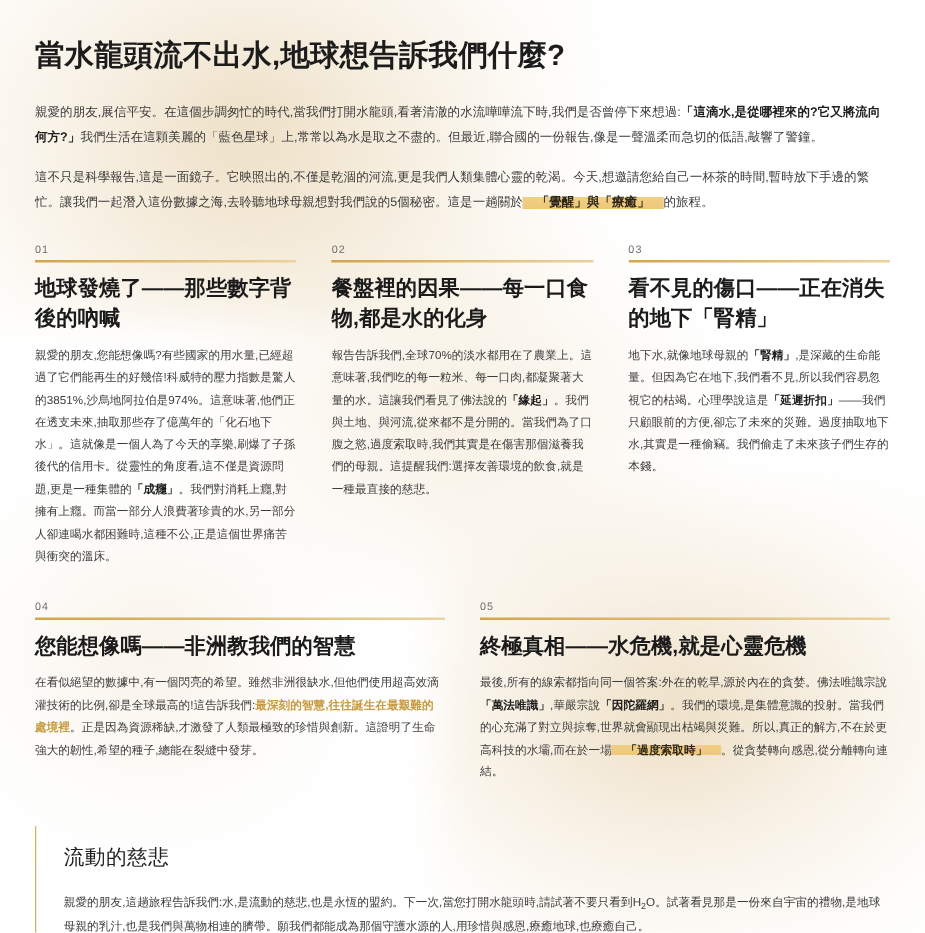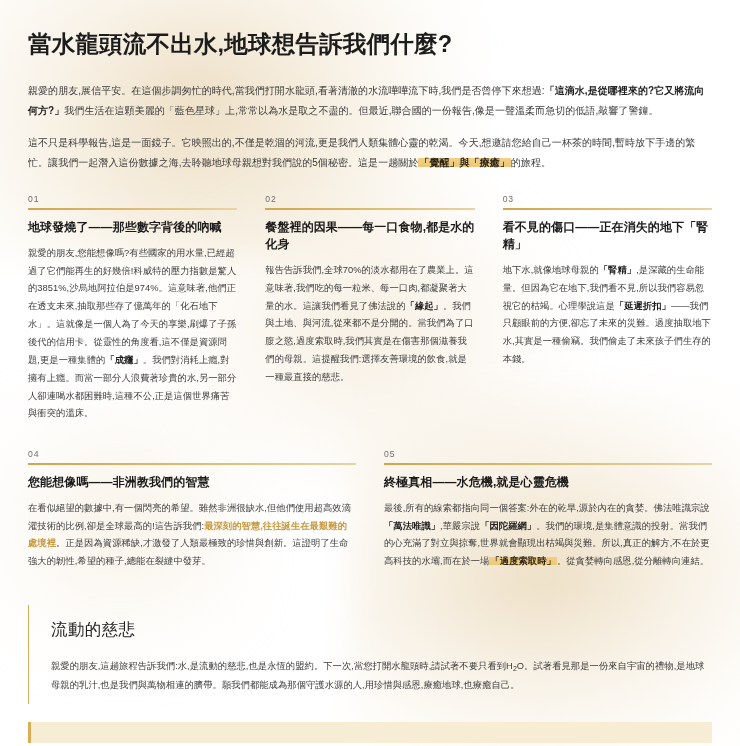--- a/index.html
+++ b/index.html
@@ -100,21 +100,21 @@
     line-height: 1.95;
     color: #3a3a3a;
     margin: 0 0 13px 0;
     letter-spacing: 0.05px;
   }
   .lede:last-of-type { margin-bottom: 0; }
   .lede b { font-weight: 700; color: #1e1e1e; }
 
   .hl {
     background: linear-gradient(180deg, rgba(240,205,133,0.0) 8%, #f2cf86 8%, #eec878 92%, rgba(238,200,120,0) 92%);
-    padding: 0 1px;
+    padding: 0 11px;
     font-weight: 700;
     color: #2a2418;
   }
   .hl-soft {
     color: #c79a41;
     font-weight: 600;
   }
 
   
   .grid3 {
@@ -136,21 +136,21 @@
     letter-spacing: 0.9px;
     margin-bottom: 4px;
   }
   .card-rule {
     height: 1.4px;
     background: linear-gradient(90deg, #d9ad57 0%, #e6c versus 40%, #e9cf96 100%);
     background: linear-gradient(90deg, #d2a54e 0%, #ddb86d 45%, #ead3a0 100%);
     margin-bottom: 9px;
   }
   .card-title {
-    font-size: 12px;
+    font-size: 17px;
     font-weight: 600;
     line-height: 1.42;
     color: #1b1b1b;
     margin: 0 0 9px 0;
     letter-spacing: 0.1px;
   }
   .card-body {
     font-size: 9.3px;
     line-height: 1.92;
     color: #3c3c3c;

